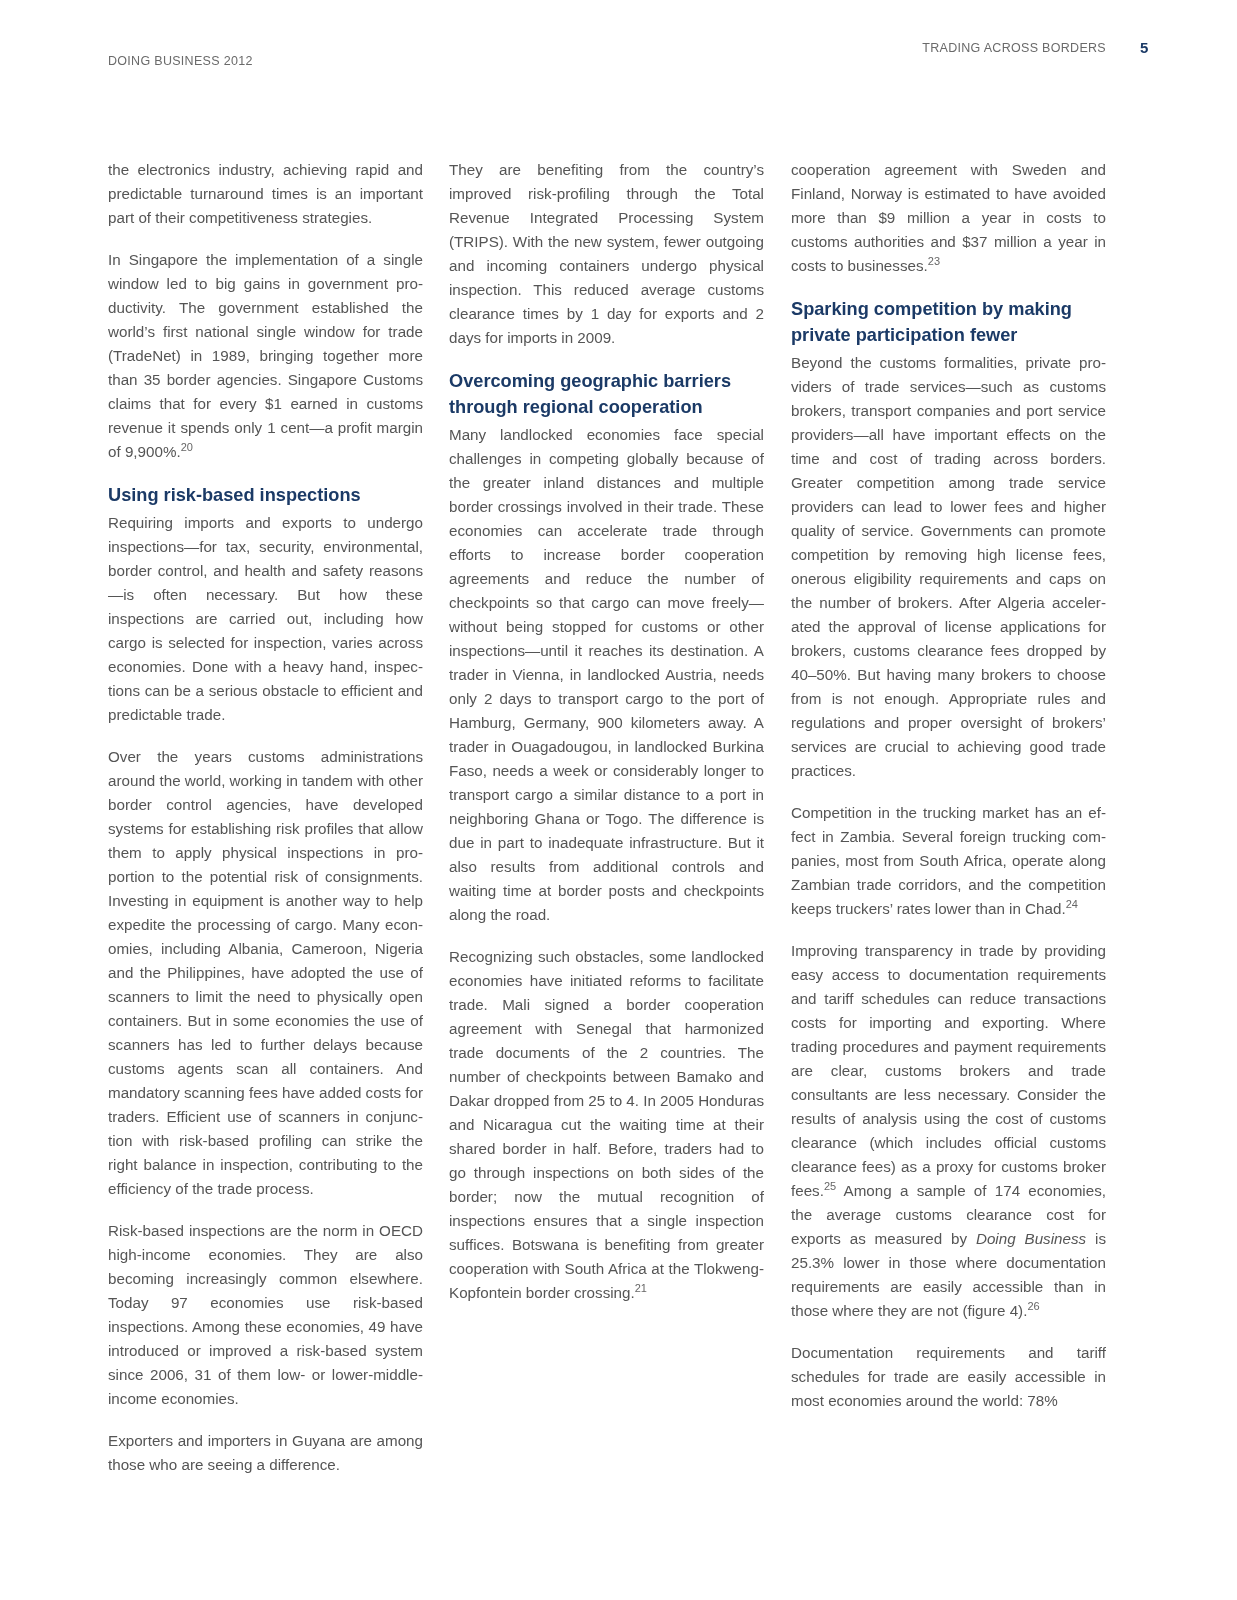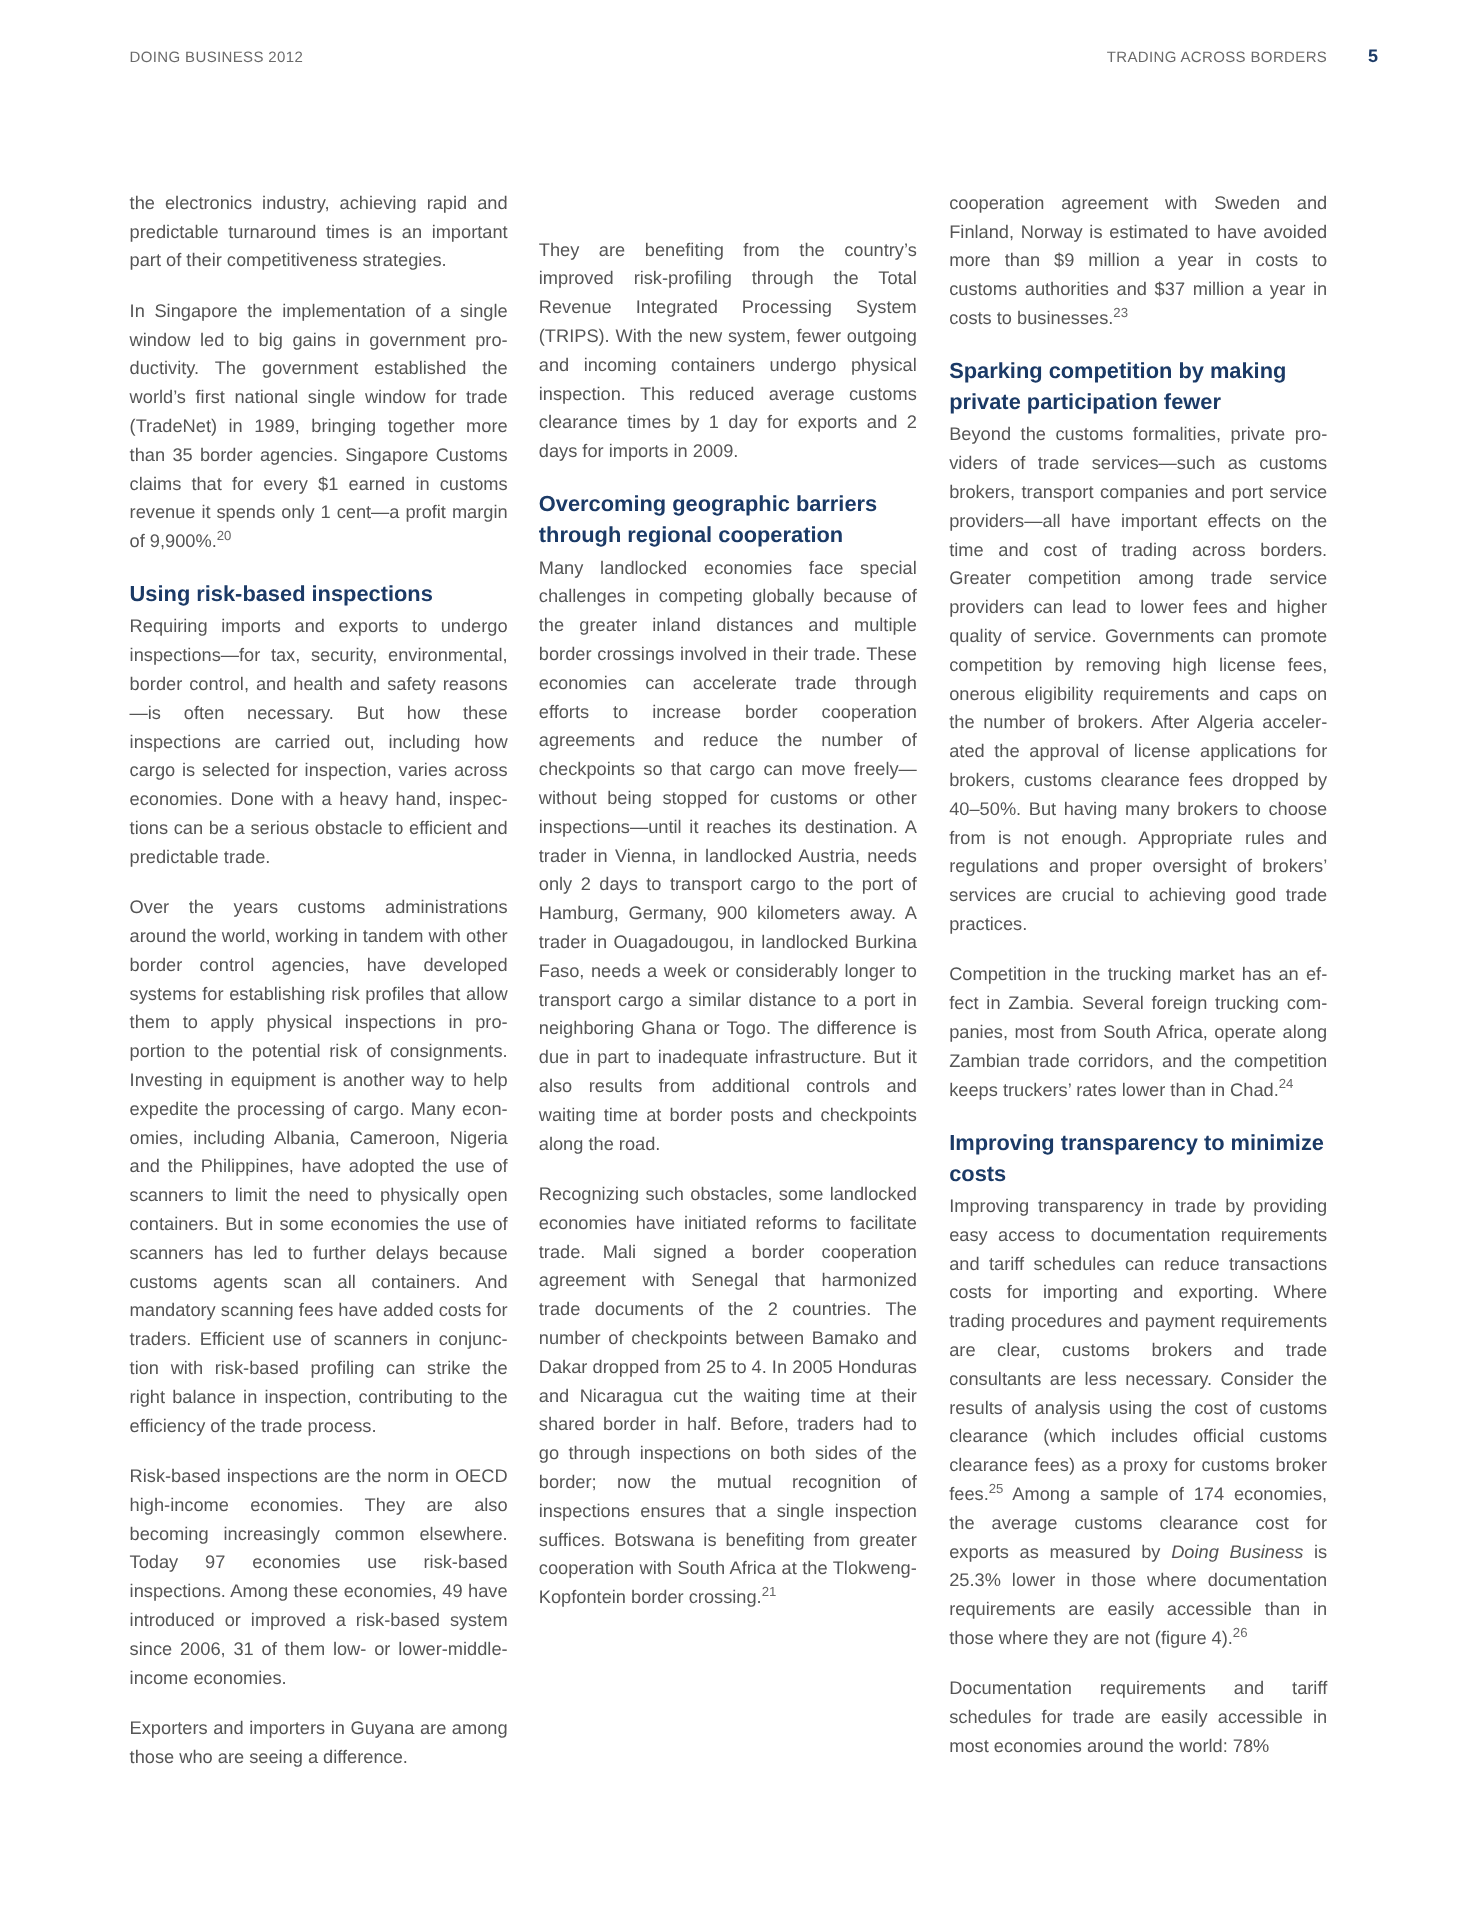--- a/index.html
+++ b/index.html
@@ -5,30 +5,30 @@
     html, body { margin: 0; padding: 0; background: #ffffff; }
     body {
       width: 1237px; height: 1600px; position: relative; overflow: hidden;
       font-family: "Liberation Sans", "DejaVu Sans", sans-serif;
       color: #555555;
     }
     .running-header {
       position: absolute; top: 40px; left: 0; width: 1237px; height: 20px;
       font-size: 12.5px; letter-spacing: 0.3px; color: #6a6a6a;
     }
-    .rh-left { position: absolute; left: 108px; top: 1px; }
+    .rh-left { position: absolute; left: 108px; top: 14px; }
     .rh-right { position: absolute; right: 131px; top: 1px; }
     .rh-page { position: absolute; left: 1140px; top: -1px; font-weight: bold; font-size: 15px; color: #1b3a66; }
 
     .col {
       position: absolute; top: 158px; width: 315px;
       font-size: 15.2px; line-height: 24px; color: #555555;
     }
     .col-1 { left: 108px; }
-    .col-2 { left: 449px; margin-top: 39px; }
+    .col-2 { left: 449px; }
     .col-3 { left: 791px; }
 
     .col p {
       margin: 0 0 18px 0; text-align: justify; hyphens: manual;
     }
     .col h2 {
       margin: 2px 0 3px 0; font-size: 18.2px; line-height: 26px;
       font-weight: bold; color: #1b3a66;
     }
     sup { font-size: 11px; line-height: 0; vertical-align: 6px; color: #666; }
@@ -58,16 +58,15 @@
   <h2>Overcoming geographic barriers through regional cooperation</h2>
   <p><span>Many landlocked economies face special challenges in competing globally because of the greater inland distances and mul­tiple border crossings involved in their trade. These economies can accelerate trade through efforts to increase border coopera­tion agreements and reduce the number of checkpoints so that cargo can move freely—without being stopped for customs or other inspections—until it reaches its destination. A trader in Vienna, in landlocked Austria, needs only 2 days to transport cargo to the port of Hamburg, Germany, 900 kilometers away. A trader in Ouagadougou, in land­locked Burkina Faso, needs a week or con­siderably longer to transport cargo a similar distance to a port in neighboring Ghana or Togo. The difference is due in part to inad­equate infrastructure. But it also results from additional controls and waiting time at border posts and checkpoints along the road.</span></p>
   <p><span>Recognizing such obstacles, some land­locked economies have initiated reforms to facilitate trade. Mali signed a border cooperation agreement with Senegal that harmonized trade documents of the 2 coun­tries. The number of checkpoints between Bamako and Dakar dropped from 25 to 4. In 2005 Honduras and Nicaragua cut the waiting time at their shared border in half. Before, traders had to go through inspec­tions on both sides of the border; now the mutual recognition of inspections ensures that a single inspection suffices. Botswana is benefiting from greater cooperation with South Africa at the Tlokweng-Kopfontein border crossing.</span><sup>21</sup></p>
 </div>
 
 <div class="col col-3">
   <p><span>cooperation agreement with Sweden and Finland, Norway is estimated to have avoid­ed more than $9 million a year in costs to customs authorities and $37 million a year in costs to businesses.</span><sup>23</sup></p>
   <h2>Sparking competition by making private participation fewer</h2>
   <p><span>Beyond the customs formalities, private pro­viders of trade services—such as customs brokers, transport companies and port ser­vice providers—all have important effects on the time and cost of trading across borders. Greater competition among trade service providers can lead to lower fees and higher quality of service. Governments can promote competition by removing high license fees, onerous eligibility requirements and caps on the number of brokers. After Algeria acceler­ated the approval of license applications for brokers, customs clearance fees dropped by 40–50%. But having many brokers to choose from is not enough. Appropriate rules and regulations and proper oversight of brokers’ services are crucial to achieving good trade practices.</span></p>
   <p><span>Competition in the trucking market has an ef­fect in Zambia. Several foreign trucking com­panies, most from South Africa, operate along Zambian trade corridors, and the competition keeps truckers’ rates lower than in Chad.</span><sup>24</sup></p>
-  <h2>Improving transparency to minimize costs</h2>
   <p><span>Improving transparency in trade by providing easy access to documentation requirements and tariff schedules can reduce transactions costs for importing and exporting. Where trading procedures and payment require­ments are clear, customs brokers and trade consultants are less necessary. Consider the results of analysis using the cost of customs clearance (which includes official customs clearance fees) as a proxy for customs broker fees.</span><sup>25</sup><span> Among a sample of 174 econo­mies, the average customs clearance cost for exports as measured by </span><em>Doing Business</em><span> is 25.3% lower in those where documentation requirements are easily accessible than in those where they are not (figure 4).</span><sup>26</sup></p>
   <p><span>Documentation requirements and tariff schedules for trade are easily accessible in most economies around the world: 78%</span></p>
 </div>
 
 </body></html>

